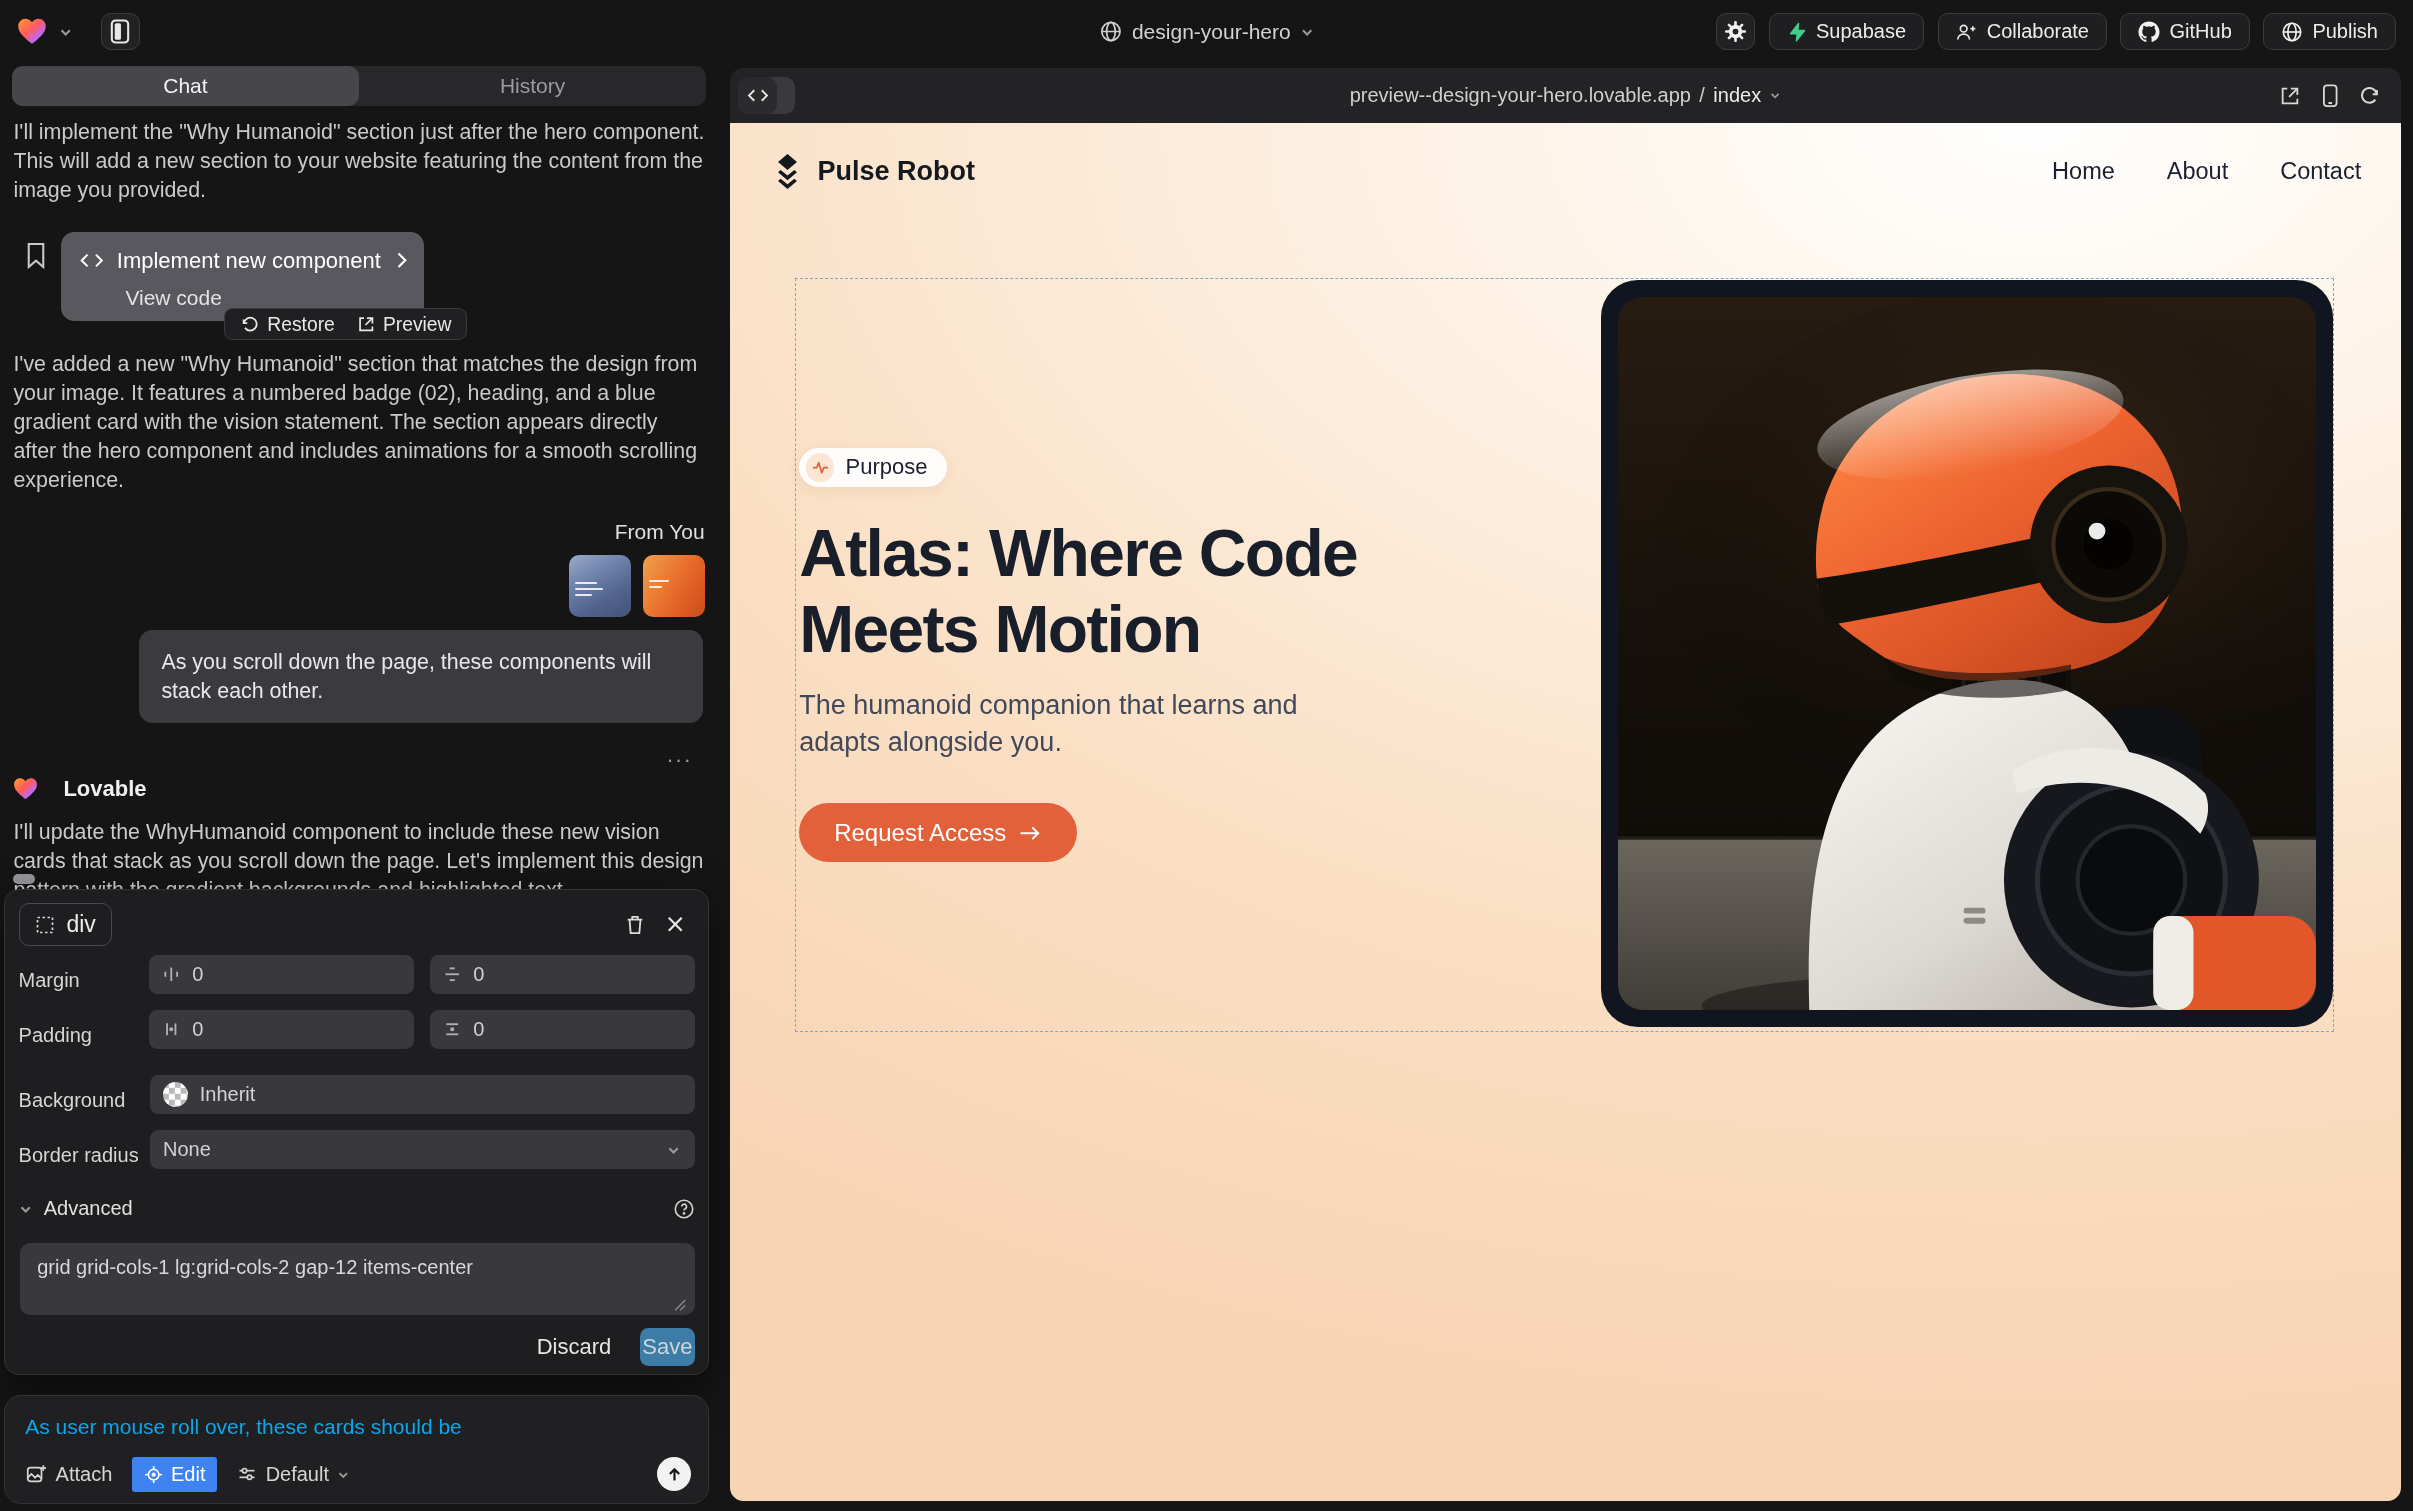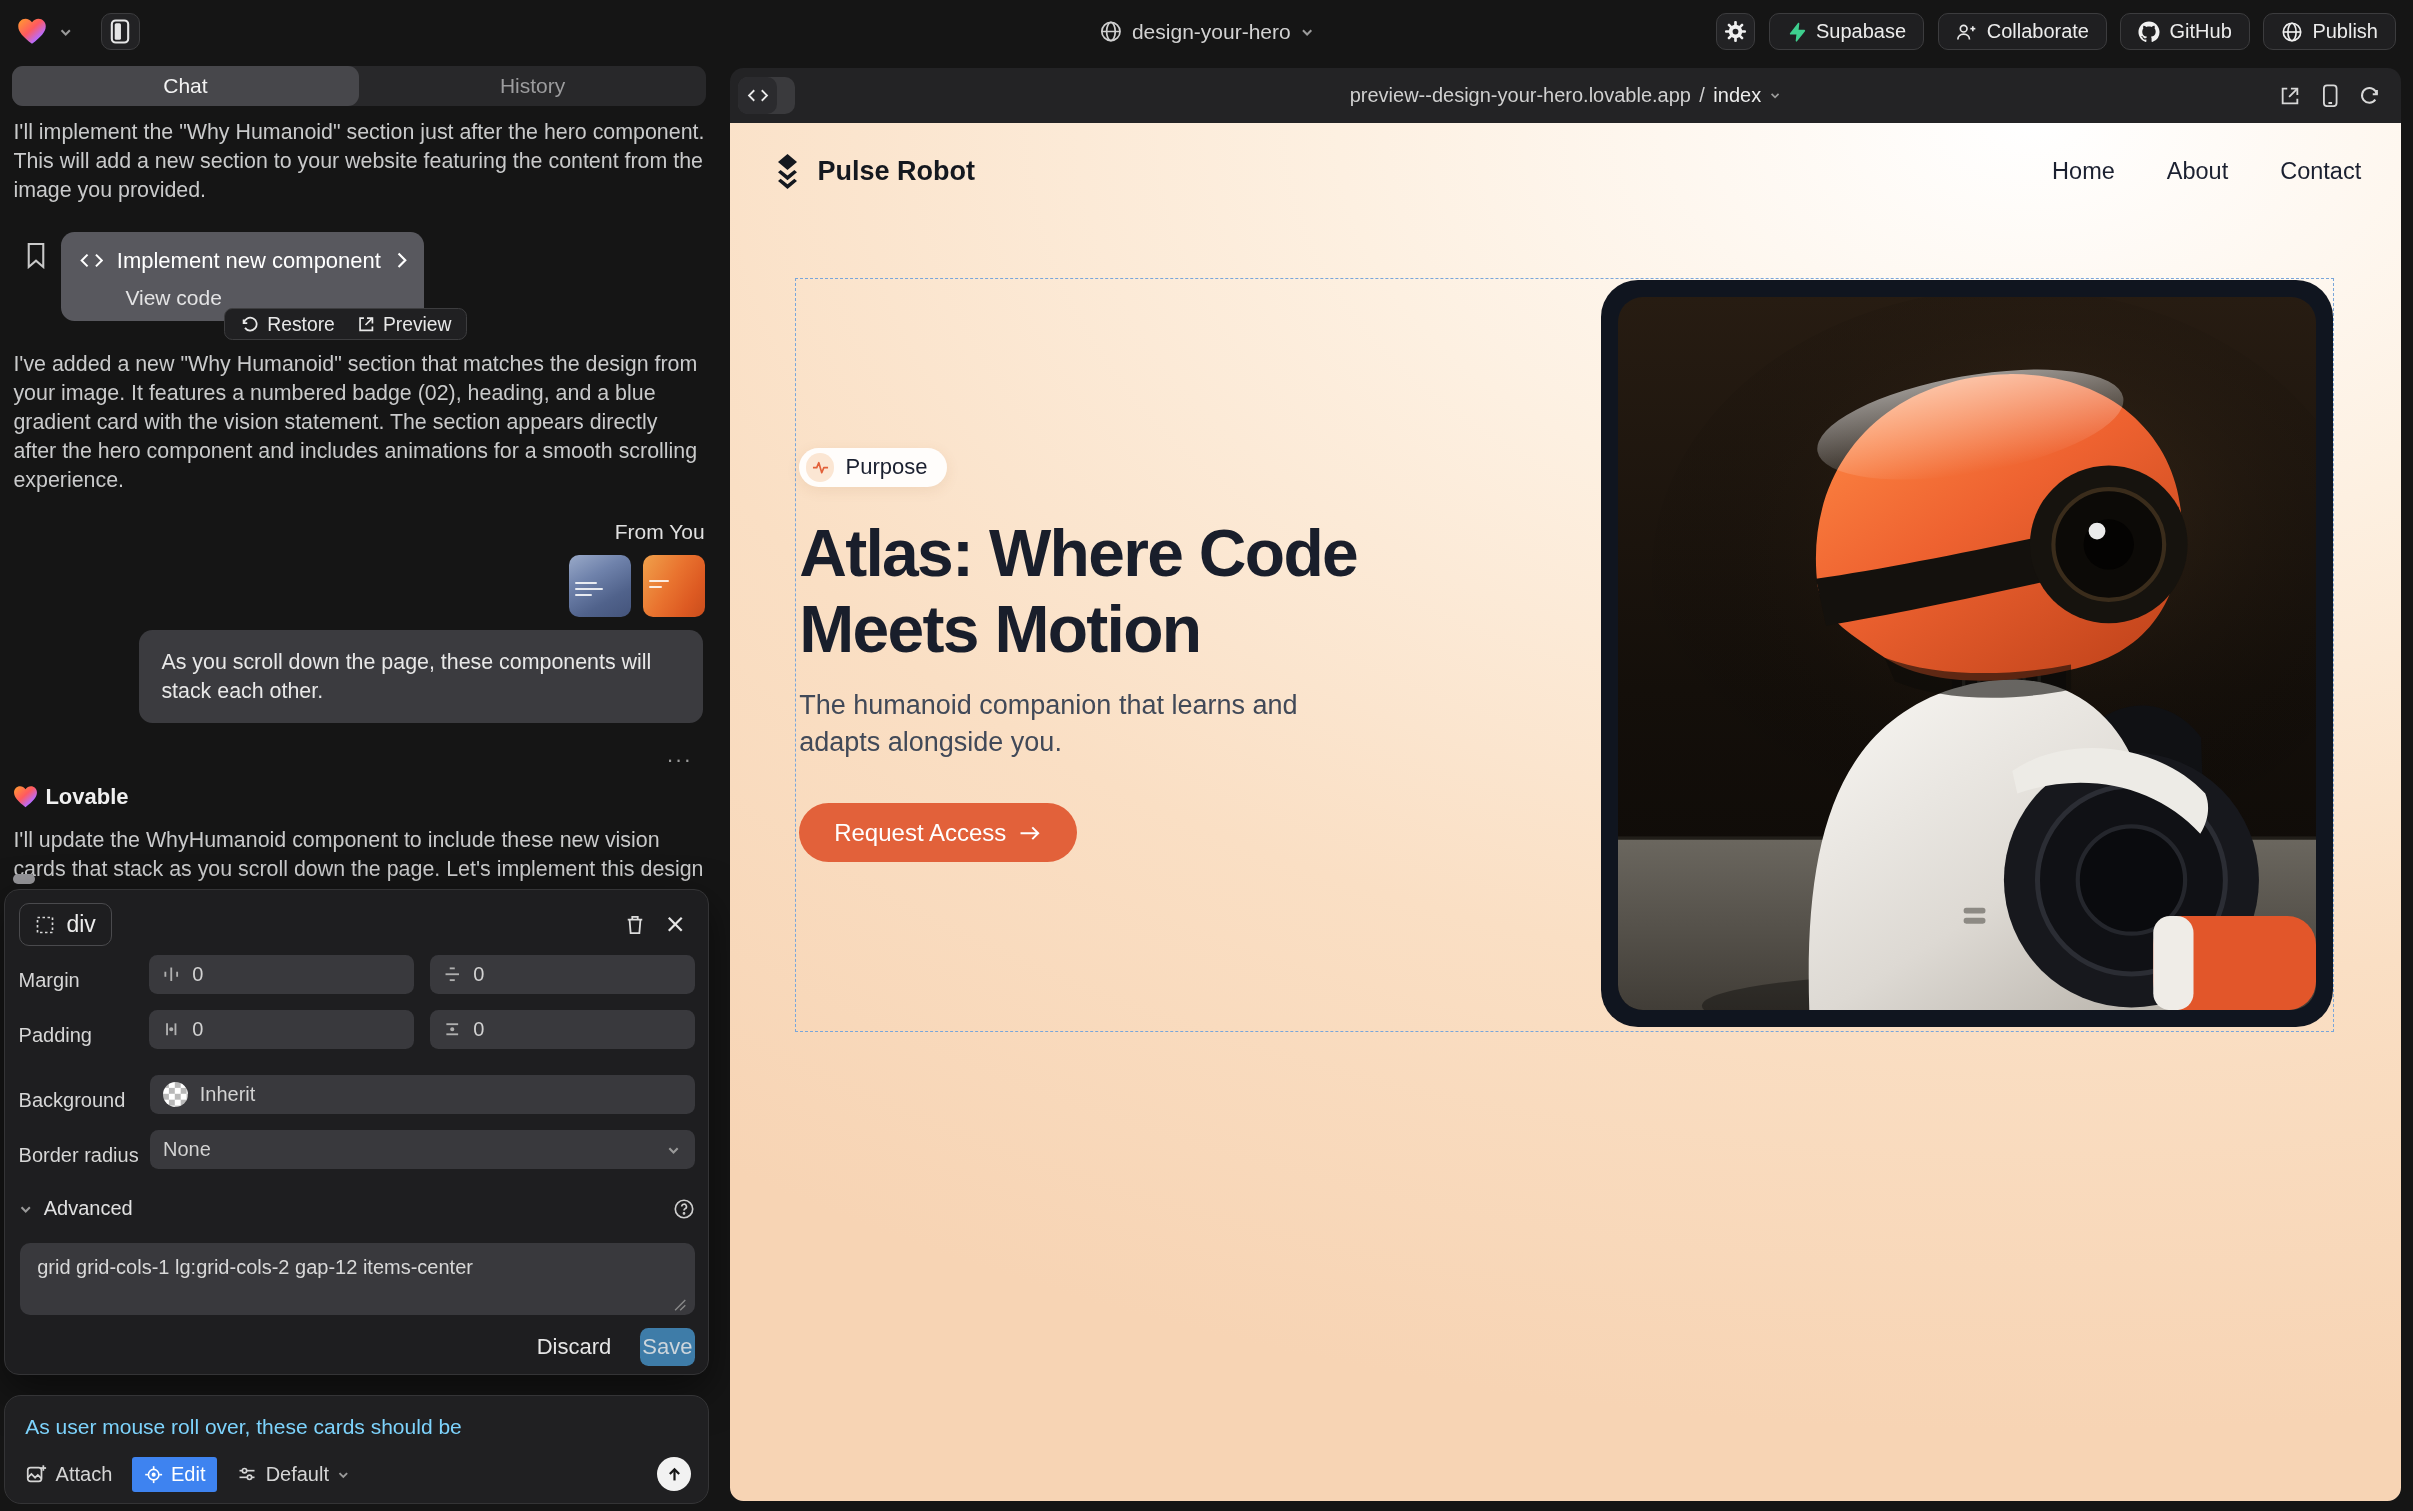--- a/index.html
+++ b/index.html
@@ -46,21 +46,21 @@
   .from-you-label { font-size:21px; color:#e0e0e0; }
   .thumbs { display:flex; gap:11.8px; }
   .thumb { width:62px; height:62px; border-radius:10px; position:relative; overflow:hidden; cursor:pointer; }
   .thumb.blue { background:linear-gradient(150deg,#9aaac9 0%,#6f82ab 35%,#50628b 70%,#44547b 100%); }
   .thumb.orange { background:linear-gradient(120deg,#f0a14b 0%,#e9732f 45%,#dd5a22 75%,#c94d1c 100%); }
   .thumb .tline { position:absolute; left:5.9px; background:rgba(255,255,255,.85); height:2.5px; border-radius:1.7px; }
   .bubble { margin:13.4px 0 0 126px; width:564px; background:#3b3b3f; border-radius:13.4px; padding:17.6px 22px;
     color:#e8e8e8; }
   .ellipsis-row { display:flex; justify-content:flex-end; padding-right:11.8px; margin-top:17px; color:#9a9a9a;
     font-size:22px; letter-spacing:2.5px; }
-  .lovable-row { display:flex; align-items:center; gap:7px; margin-top:13px; }
+  .lovable-row { display:flex; align-items:center; gap:25px; margin-top:5px; }
   .lovable-row .name { color:#f0f0f0; font-size:22px; font-weight:700; }
   .peek-card { margin:25px 0 0 48px; width:363px; height:35px; background:#1c1c1e; border:1.3px solid #3f3f42;
     border-bottom:none; border-radius:13.4px 13.4px 0 0; }
   .peek-nub { position:absolute; left:12.6px; top:811px; width:22px; height:10px; border-radius:5px; background:#96969a; }
 
   
   .inspector { position:absolute; left:4.2px; bottom:137px; width:705px; height:486px; background:#1e1e20;
     border:1.3px solid #343436; border-radius:15px; box-shadow:0 15px 42px rgba(0,0,0,.5); padding:13.4px 13.4px; }
   .insp-head { display:flex; align-items:center; }
   .div-chip { display:flex; align-items:center; gap:11.8px; border:1.3px solid #4a4a4d; border-radius:10px;
@@ -84,21 +84,21 @@
   .resize-handle { position:absolute; left:665px; top:405px; width:17px; height:17px; pointer-events:none; }
   .insp-actions { position:absolute; right:13.4px; top:438px; display:flex; align-items:center; gap:28.6px; }
   .discard { color:#e6e6e6; font-size:22px; background:none; border:none; cursor:pointer;
     font-family:"Liberation Sans",sans-serif; }
   .save { width:55px; height:38px; background:#3e7ca8; color:#ccd5dc; border:none; border-radius:8.4px;
     font-size:22px; cursor:pointer; font-family:"Liberation Sans",sans-serif; }
 
   
   .composer { position:absolute; left:4.2px; bottom:7.6px; width:705px; height:109px; background:#202022;
     border:1.3px solid #343436; border-radius:17px; padding:18.5px 20px 0 20px; }
-  .composer-text { color:#7dd3fc; font-size:21px; }
+  .composer-text { color:#0ea5e9; font-size:21px; }
   .composer-bar { position:absolute; left:20px; right:17px; bottom:11.8px; display:flex; align-items:center; gap:20px; }
   .c-btn { display:flex; align-items:center; gap:8.4px; color:#d5d5d5; font-size:20px; cursor:pointer; }
   .edit-pill { display:flex; align-items:center; gap:7.6px; background:#3e83f0; color:#fff; font-size:20px;
     border-radius:3px; padding:5.9px 11.8px; cursor:pointer; }
   .send { margin-left:auto; width:34px; height:34px; border-radius:50%; background:#f2f2f2; display:flex;
     align-items:center; justify-content:center; cursor:pointer; }
 
   
   .preview-header { height:55px; display:flex; align-items:center; position:relative; flex:0 0 auto; }
   .code-toggle { margin-left:8.4px; width:57px; height:37px; background:#3a3a3d; border-radius:10px;

